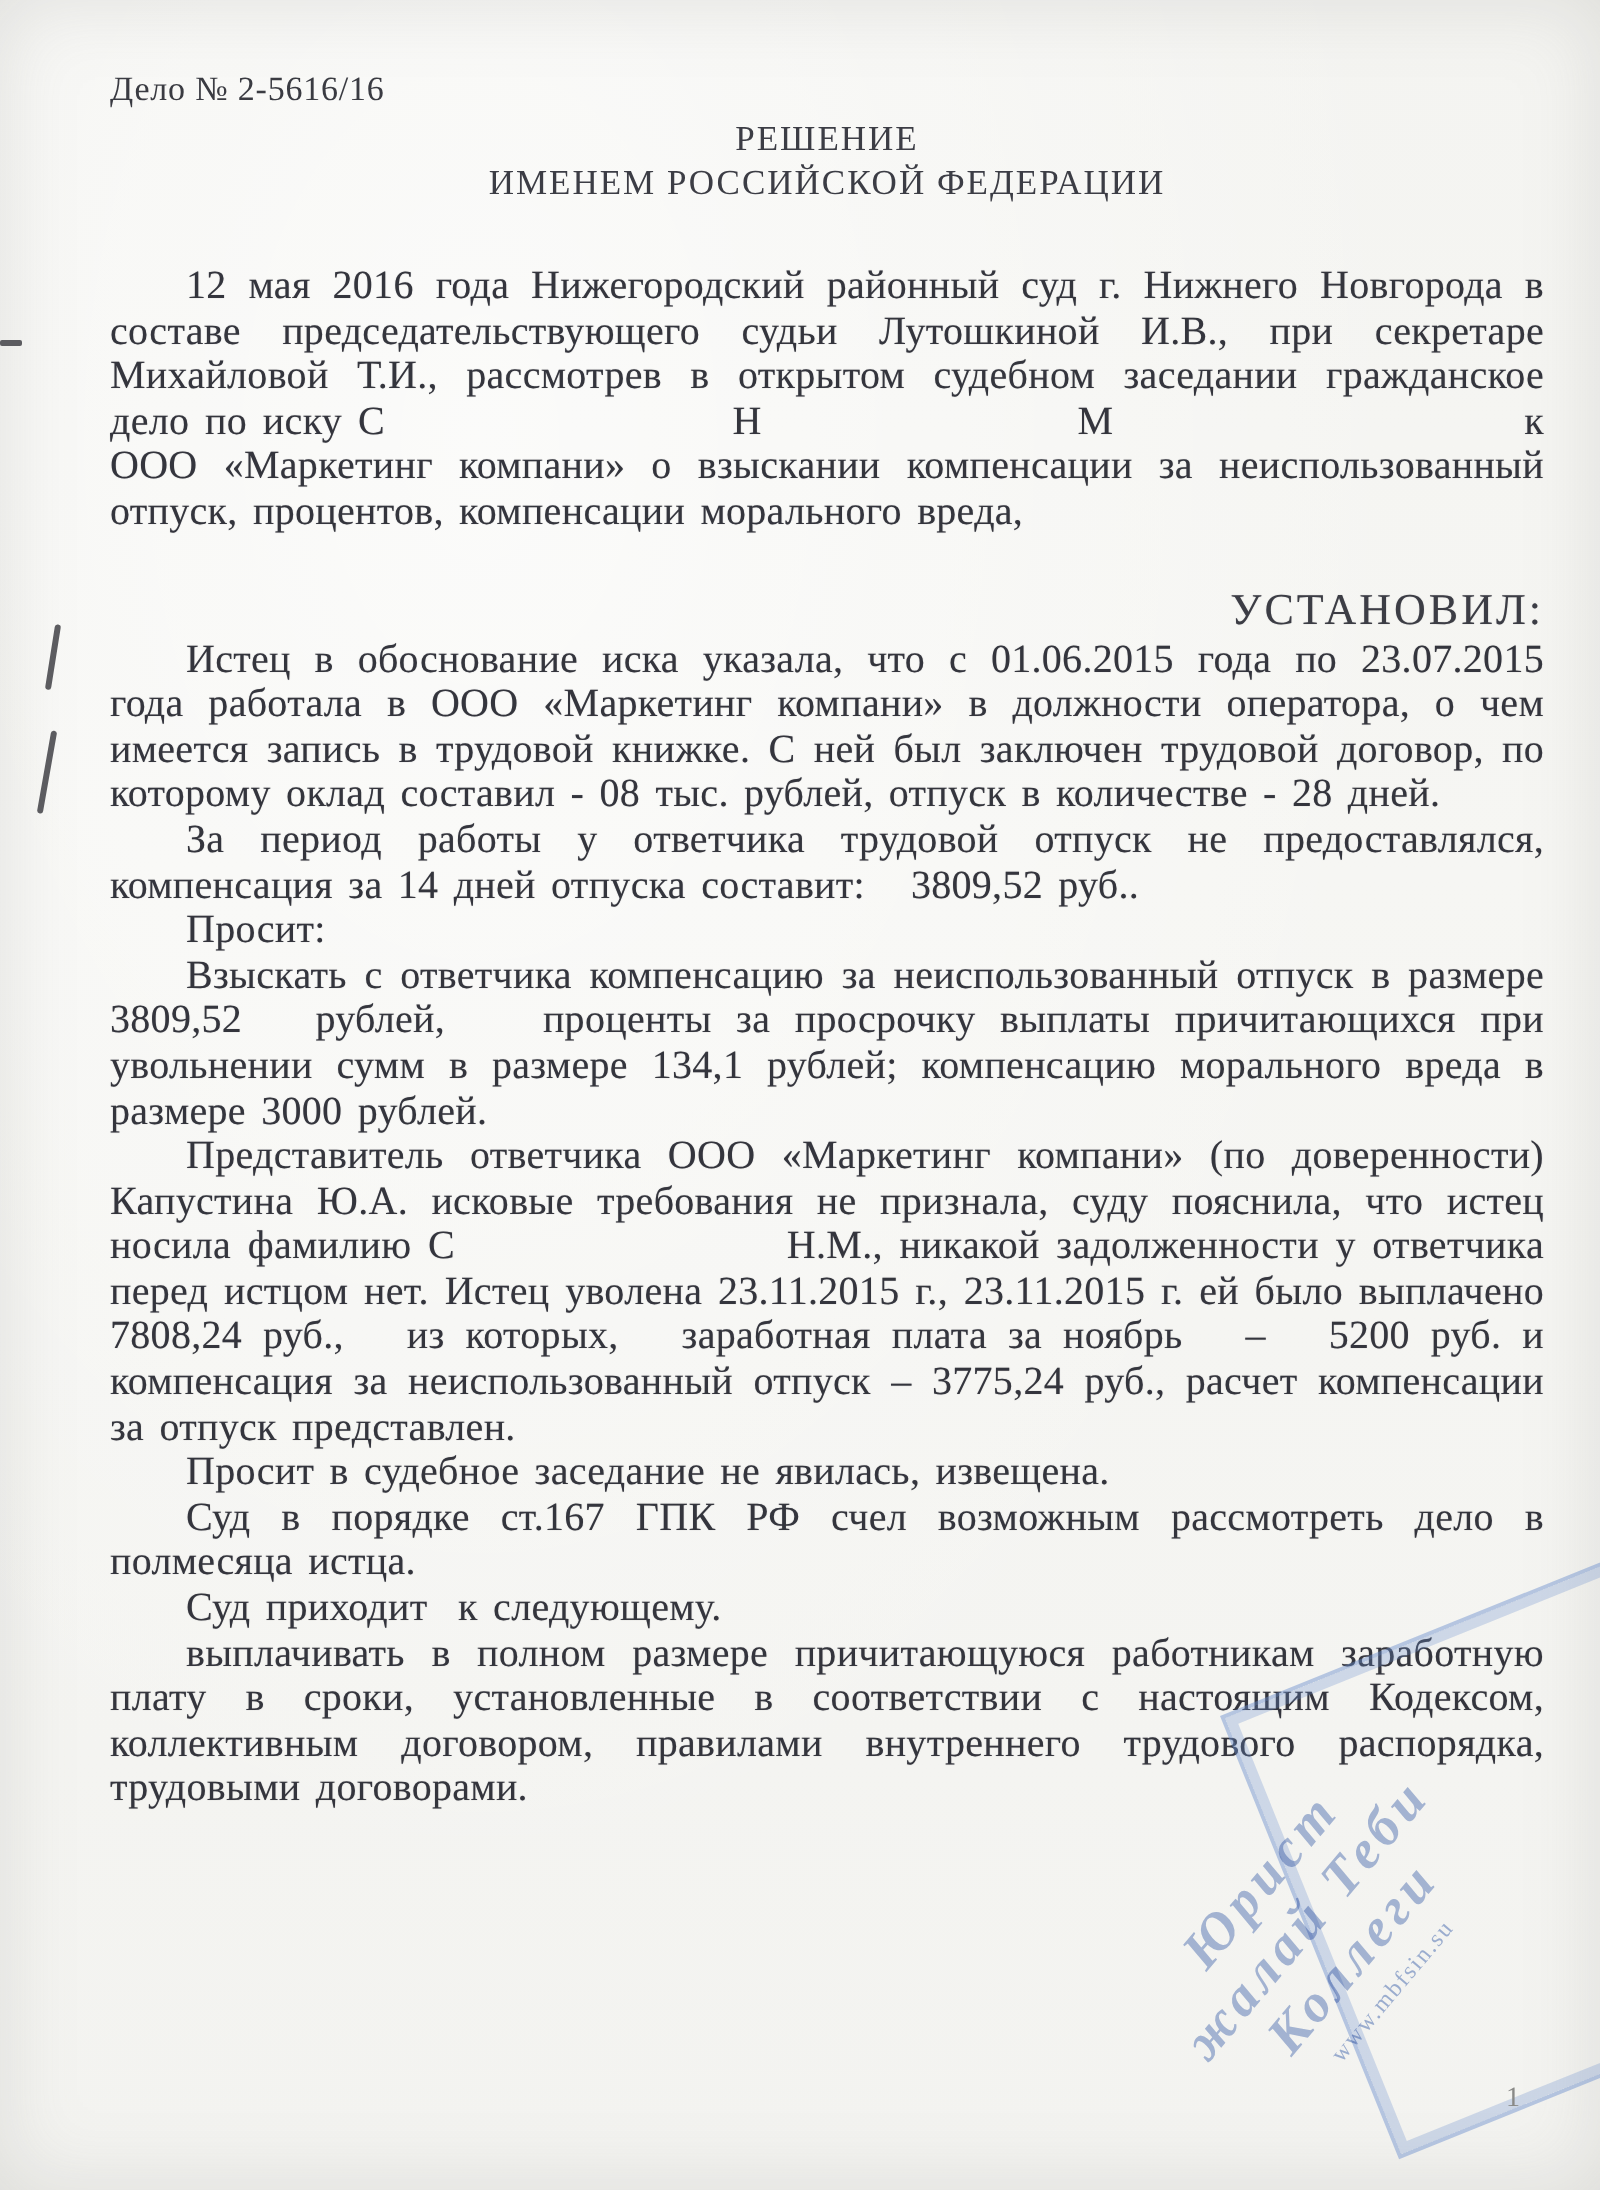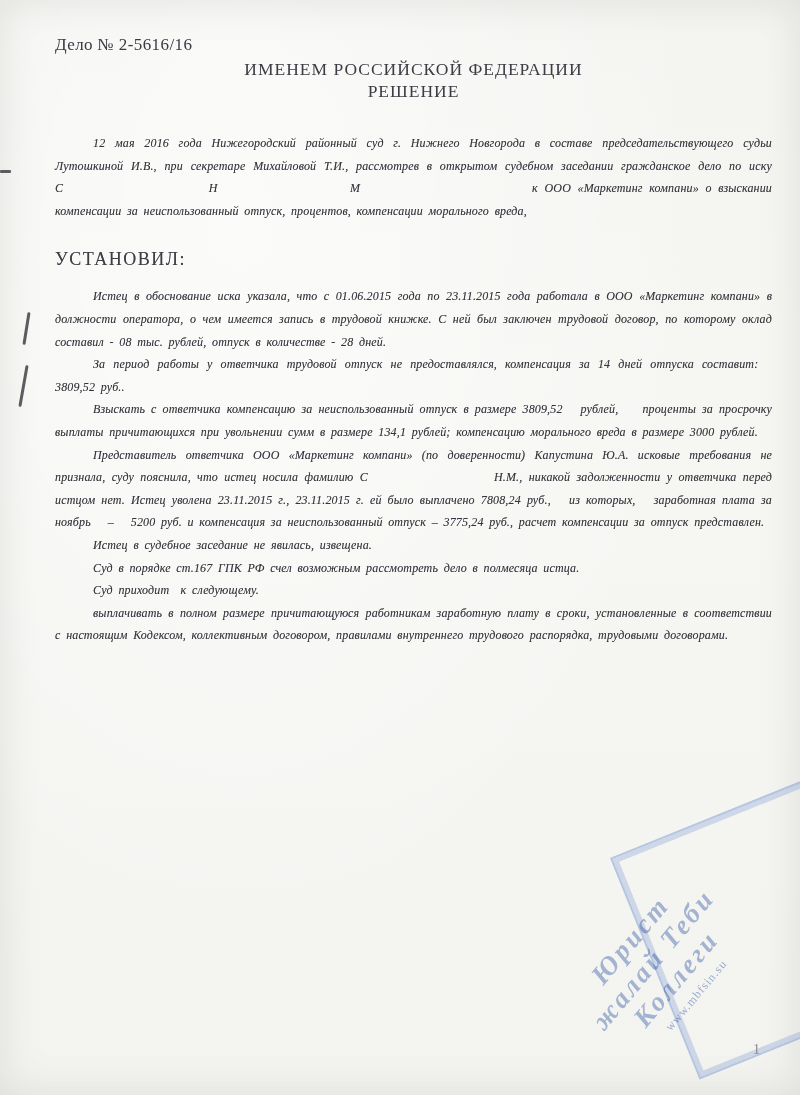--- a/index.html
+++ b/index.html
@@ -22,31 +22,30 @@
   }
   .case-number{
     font-size:17px; line-height:22px; letter-spacing:.4px;
     color:#3a3b42;
   }
   .title-block{ text-align:center; margin-top:2px; }
   .title-line{
     font-size:17.5px; line-height:22px; letter-spacing:1px; color:#3c3d45;
   }
   .body-text p{
-    margin:0; font-size:12px; line-height:22.6px;
+    margin:0; font-size:20px; line-height:22.6px;
     text-align:justify; word-spacing:2.5px; letter-spacing:.15px;
     color:#34353d;
     text-shadow:0 0 .5px rgba(40,40,50,.35);
-    font-style:italic;
   }
   .body-text p.indent{ text-indent:38px; }
   .first-para{ margin-top:30px !important; }
   .section-heading{
-    text-align:left; font-size:18px; line-height:22px;
-    letter-spacing:1.5px; margin:26px 0 15px; color:#3c3d45;
+    text-align:right; font-size:22px; line-height:22px;
+    letter-spacing:1.5px; margin:26px 0 3px; color:#3c3d45;
     text-shadow:0 0 .5px rgba(40,40,50,.35);
   }
   .page-number{
     position:absolute; left:753px; top:1042px;
     font-size:14px; color:#8a8a88;
   }
   
   .mark{ position:absolute; background:#5c5c60; }
   .mark-dash{ left:0; top:170px; width:11px; height:2.5px; border-radius:1px; }
   .mark-stroke1{ left:25px; top:312px; width:2.5px; height:33px; transform:rotate(9deg); border-radius:2px; }
@@ -72,34 +71,35 @@
 </style>
 </head>
 <body>
 
 <div class="page">
   <div class="content">
 
     <div class="case-number">Дело № 2-5616/16</div>
 
     <div class="title-block">
+      <div class="title-line">РЕШЕНИЕ</div>
       <div class="title-line">ИМЕНЕМ РОССИЙСКОЙ ФЕДЕРАЦИИ</div>
-      <div class="title-line">РЕШЕНИЕ</div>
     </div>
 
     <div class="body-text">
       <p class="indent first-para">12 мая 2016 года Нижегородский районный суд г. Нижнего Новгорода в составе председательствующего судьи Лутошкиной И.В., при секретаре Михайловой Т.И., рассмотрев в открытом судебном заседании гражданское дело по иску С&nbsp;&nbsp;&nbsp;&nbsp;&nbsp;&nbsp;&nbsp;&nbsp;&nbsp;&nbsp;&nbsp;&nbsp;&nbsp;&nbsp;&nbsp;&nbsp;&nbsp;&nbsp;&nbsp;&nbsp;&nbsp;&nbsp;Н&nbsp;&nbsp;&nbsp;&nbsp;&nbsp;&nbsp;&nbsp;&nbsp;&nbsp;&nbsp;&nbsp;&nbsp;&nbsp;&nbsp;&nbsp;&nbsp;&nbsp;&nbsp;&nbsp;&nbsp;М&nbsp;&nbsp;&nbsp;&nbsp;&nbsp;&nbsp;&nbsp;&nbsp;&nbsp;&nbsp;&nbsp;&nbsp;&nbsp;&nbsp;&nbsp;&nbsp;&nbsp;&nbsp;&nbsp;&nbsp;&nbsp;&nbsp;&nbsp;&nbsp;&nbsp;&nbsp;к ООО «Маркетинг компани» о взыскании компенсации за неиспользованный отпуск, процентов, компенсации морального вреда,</p>
 
       <div class="section-heading">УСТАНОВИЛ:</div>
 
-      <p class="indent">Истец в обоснование иска указала, что с 01.06.2015 года по 23.11.2015 года работала в ООО «Маркетинг компани» в должности оператора, о чем имеется запись в трудовой книжке. С ней был заключен трудовой договор, по которому оклад составил - 08 тыс. рублей, отпуск в количестве - 28 дней.</p>
+      <p class="indent">Истец в обоснование иска указала, что с 01.06.2015 года по 23.07.2015 года работала в ООО «Маркетинг компани» в должности оператора, о чем имеется запись в трудовой книжке. С ней был заключен трудовой договор, по которому оклад составил - 08 тыс. рублей, отпуск в количестве - 28 дней.</p>
       <p class="indent">За период работы у ответчика трудовой отпуск не предоставлялся, компенсация за 14 дней отпуска составит:&nbsp;&nbsp; 3809,52 руб..</p>
+      <p class="indent">Просит:</p>
       <p class="indent">Взыскать с ответчика компенсацию за неиспользованный отпуск в размере 3809,52&nbsp;&nbsp; рублей,&nbsp;&nbsp;&nbsp; проценты за просрочку выплаты причитающихся при увольнении сумм в размере 134,1 рублей; компенсацию морального вреда в размере 3000 рублей.</p>
       <p class="indent">Представитель ответчика ООО «Маркетинг компани» (по доверенности) Капустина Ю.А. исковые требования не признала, суду пояснила, что истец носила фамилию С&nbsp;&nbsp;&nbsp;&nbsp;&nbsp;&nbsp;&nbsp;&nbsp;&nbsp;&nbsp;&nbsp;&nbsp;&nbsp;&nbsp;&nbsp;&nbsp;&nbsp;&nbsp;&nbsp;&nbsp;Н.М., никакой задолженности у ответчика перед истцом нет. Истец уволена 23.11.2015 г., 23.11.2015 г. ей было выплачено 7808,24 руб.,&nbsp;&nbsp; из которых,&nbsp;&nbsp; заработная плата за ноябрь&nbsp;&nbsp; –&nbsp;&nbsp; 5200 руб. и компенсация за неиспользованный отпуск – 3775,24 руб., расчет компенсации за отпуск представлен.</p>
-      <p class="indent">Истец в судебное заседание не явилась, извещена.</p>
+      <p class="indent">Просит в судебное заседание не явилась, извещена.</p>
       <p class="indent">Суд в порядке ст.167 ГПК РФ счел возможным рассмотреть дело в полмесяца истца.</p>
       <p class="indent">Суд приходит&nbsp; к следующему.</p>
       <p class="indent">выплачивать в полном размере причитающуюся работникам заработную плату в сроки, установленные в соответствии с настоящим Кодексом, коллективным договором, правилами внутреннего трудового распорядка, трудовыми договорами.</p>
     </div>
   </div>
 
   <div class="mark mark-dash"></div>
   <div class="mark mark-stroke1"></div>
   <div class="mark mark-stroke2"></div>
 

